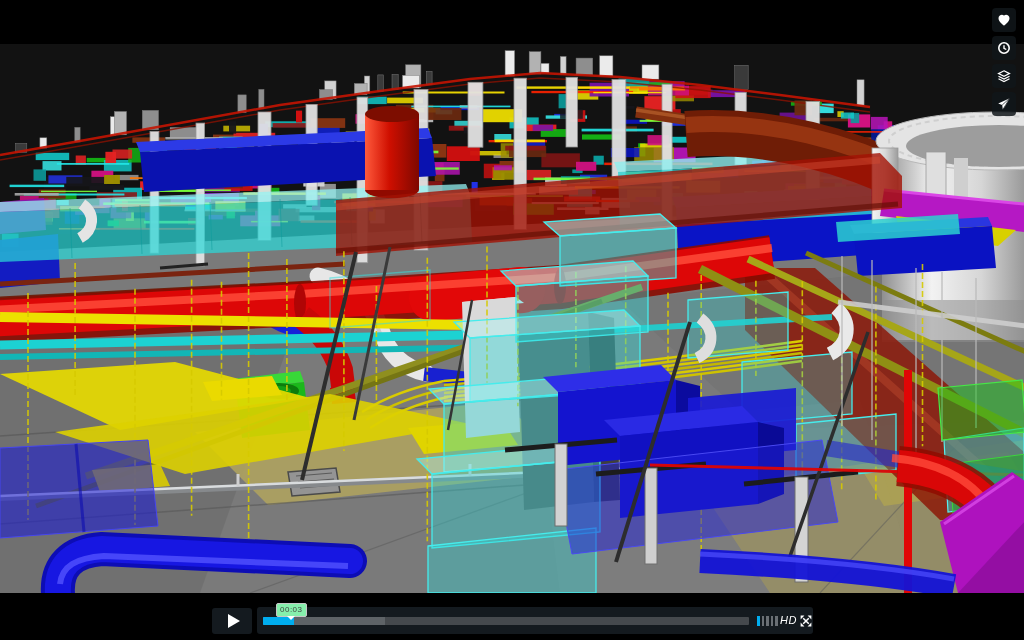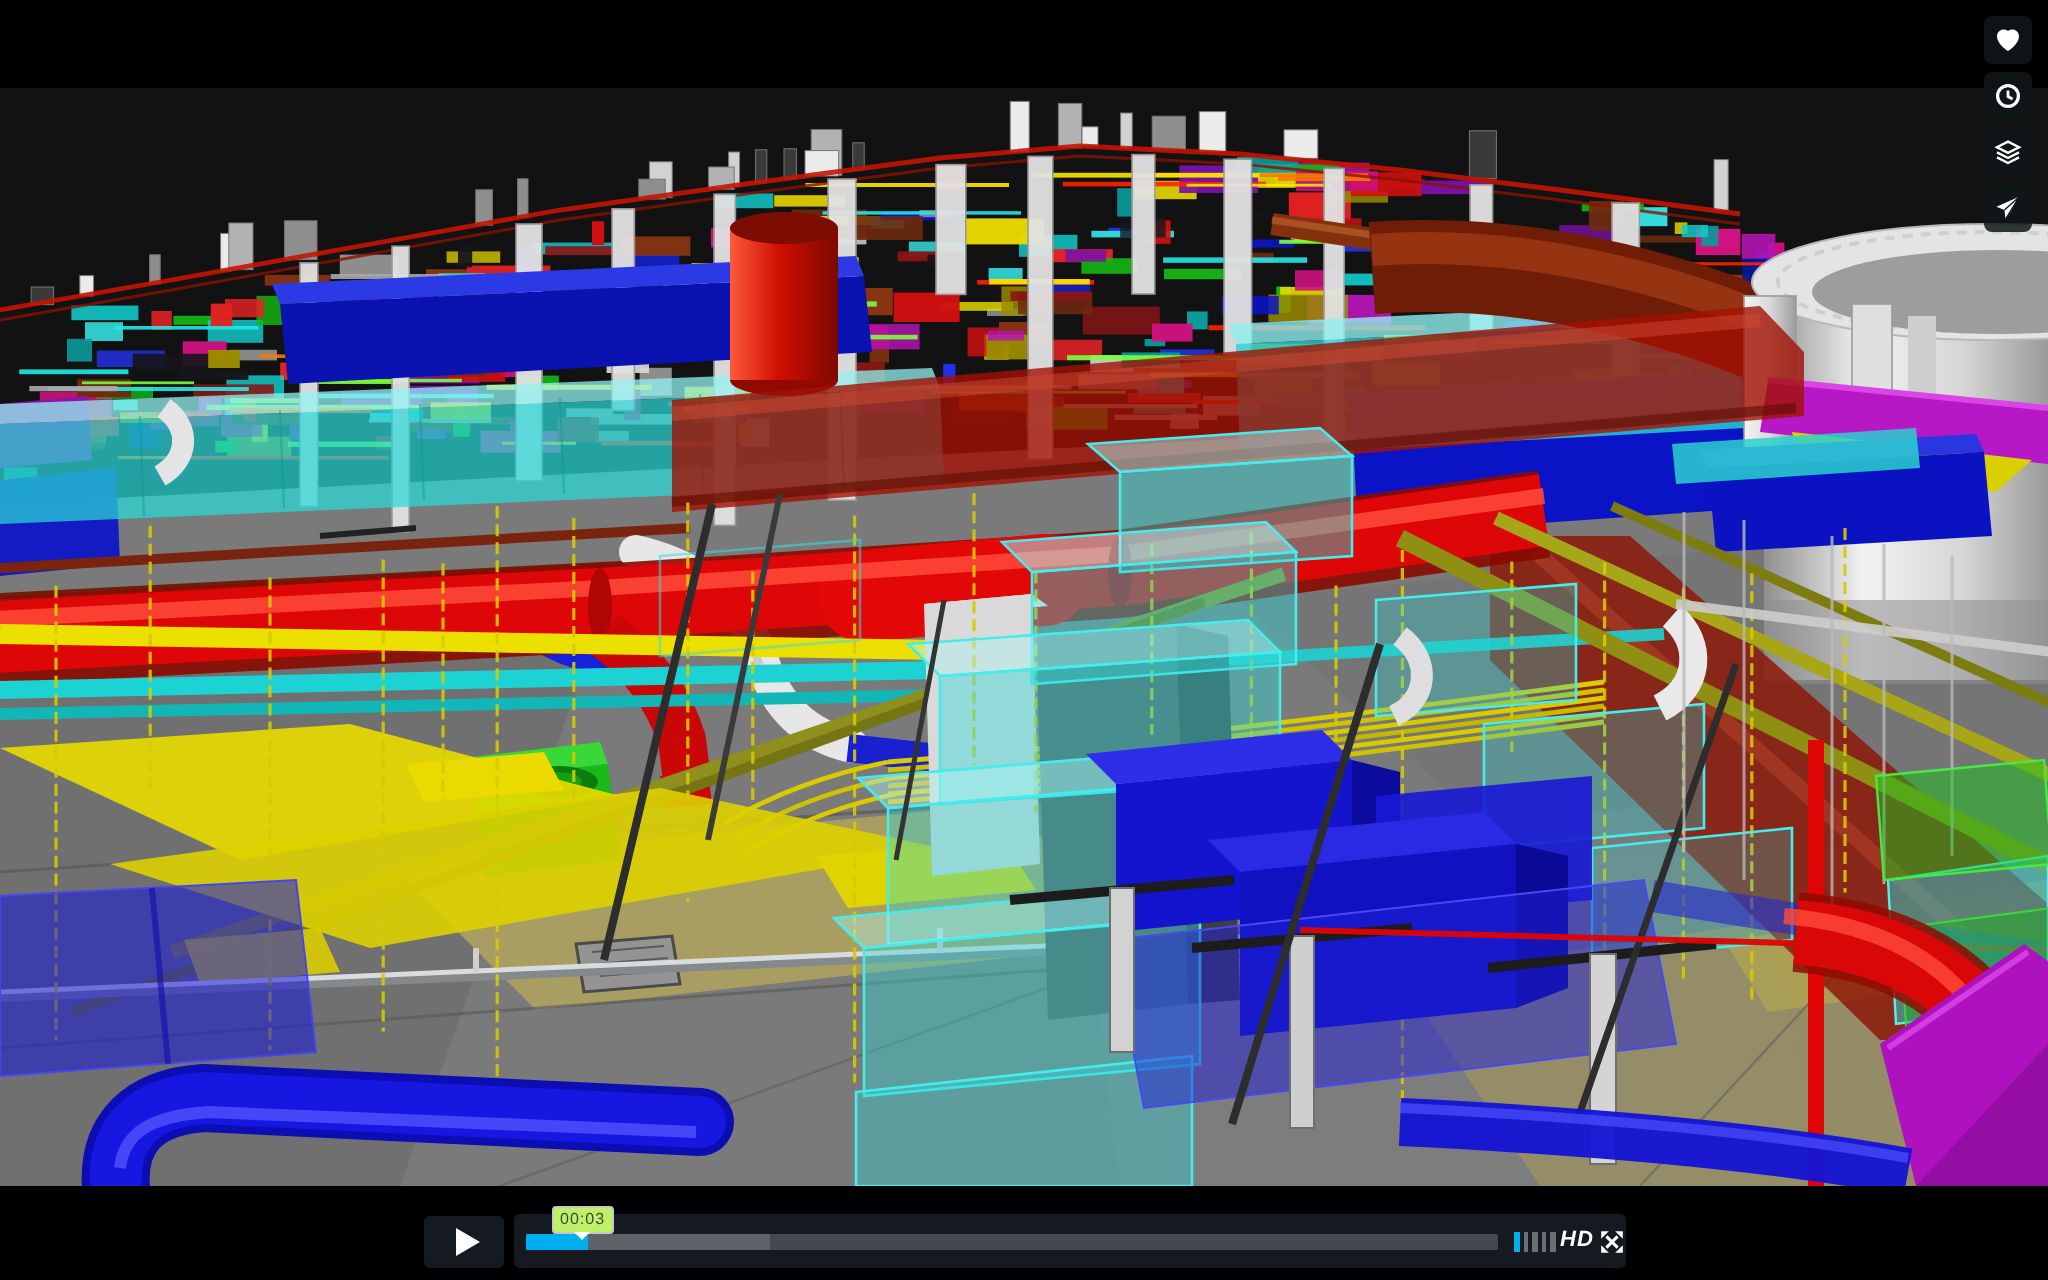--- a/index.html
+++ b/index.html
@@ -17,28 +17,28 @@
   .play-btn{position:absolute;left:212px;top:608px;width:40px;height:26px;border:0;border-radius:3px;
     background:#141a1f;display:flex;align-items:center;justify-content:center;cursor:pointer;padding:0;}
   .play-tri{width:0;height:0;border-left:12px solid #fff;border-top:7px solid transparent;
     border-bottom:7px solid transparent;margin-left:4px;}
   .controls-bar{position:absolute;left:257px;top:607px;width:556px;height:27px;border-radius:3px;
     background:#141a1f;}
   .track{position:absolute;left:6px;top:10px;width:486px;height:8px;background:#45494d;
     border-radius:1px;overflow:hidden;cursor:pointer;}
   .buffered{position:absolute;left:0;top:0;height:100%;background:#5e6367;}
   .played{position:absolute;left:0;top:0;height:100%;background:var(--accent,#00adef);}
-  .tooltip{position:absolute;left:276px;top:603px;background:#bef264;border:1px solid #c7c7c7;
+  .tooltip{position:absolute;left:276px;top:603px;background:#86efac;border:1px solid #c7c7c7;
     border-radius:2px;color:#444;font-size:8px;line-height:8px;padding:2px 3px;letter-spacing:.5px;}
   .tooltip:after{content:"";position:absolute;left:10px;bottom:-4px;border:4px solid transparent;
     border-top-color:#fff;border-bottom:0;}
   .volume{position:absolute;left:500px;top:8px;height:11px;display:flex;align-items:flex-end;gap:2px;cursor:pointer;}
   .vbar{width:2.5px;height:10px;background:#6a6f74;display:inline-block;}
   .vbar.on{background:var(--accent,#00adef);}
-  .hd-badge{position:absolute;left:523px;top:7px;color:#fff;font-size:11px;font-weight:bold;
+  .hd-badge{position:absolute;left:523px;top:7px;color:#fff;font-size:11px;font-weight:normal;
     font-style:italic;letter-spacing:.5px;cursor:pointer;}
   .fs-btn{position:absolute;left:543px;top:8px;width:12px;height:12px;background:none;border:0;
     padding:0;cursor:pointer;}
   .fs-btn svg{width:12px;height:12px;display:block}
 </style>
 </head>
 <body>
 
 <div class="stage">
 

